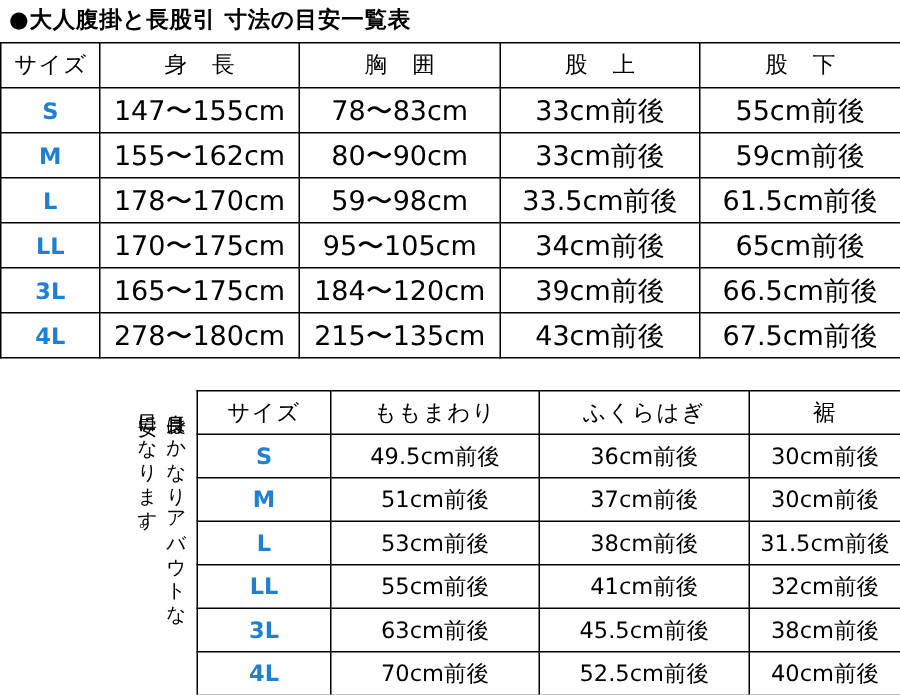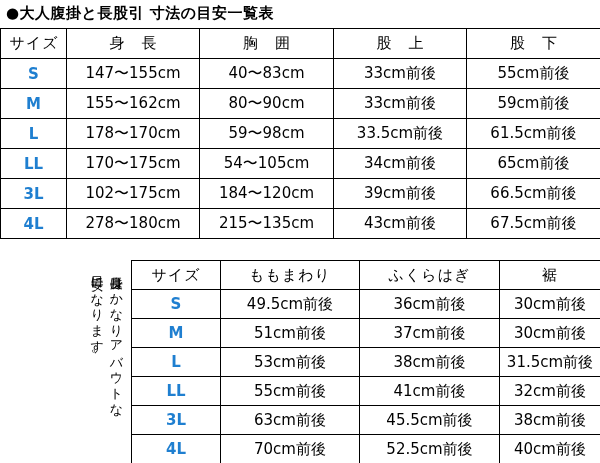--- a/index.html
+++ b/index.html
@@ -46,21 +46,21 @@
   .table1 col.c1 { width: 133px; }
   .table1 col.c2 { width: 134px; }
   .table1 col.c3 { width: 133px; }
   .table1 col.c4 { width: 134px; }
 
   .table1 th, .table1 td {
     border: 1px solid #000000;
     height: 30px;
     text-align: center;
     vertical-align: middle;
-    font-size: 15px;
+    font-size: 18px;
     padding: 0;
     box-sizing: border-box;
   }
   .table1 thead th {
     font-weight: normal;
     letter-spacing: 6px;
     text-indent: 6px;
     font-size: 15px;
   }
   .table1 thead th.sz {
@@ -148,48 +148,48 @@
         <th>身 長</th>
         <th>胸 囲</th>
         <th>股 上</th>
         <th>股 下</th>
       </tr>
     </thead>
     <tbody>
       <tr>
         <td class="size-cell">S</td>
         <td>147〜155cm</td>
-        <td>40〜83cm</td>
+        <td>78〜83cm</td>
         <td>33cm前後</td>
         <td>55cm前後</td>
       </tr>
       <tr>
         <td class="size-cell">M</td>
         <td>155〜162cm</td>
         <td>80〜90cm</td>
         <td>33cm前後</td>
         <td>59cm前後</td>
       </tr>
       <tr>
         <td class="size-cell">L</td>
         <td>178〜170cm</td>
         <td>59〜98cm</td>
         <td>33.5cm前後</td>
         <td>61.5cm前後</td>
       </tr>
       <tr>
         <td class="size-cell">LL</td>
         <td>170〜175cm</td>
-        <td>54〜105cm</td>
+        <td>95〜105cm</td>
         <td>34cm前後</td>
         <td>65cm前後</td>
       </tr>
       <tr>
         <td class="size-cell">3L</td>
-        <td>102〜175cm</td>
+        <td>165〜175cm</td>
         <td>184〜120cm</td>
         <td>39cm前後</td>
         <td>66.5cm前後</td>
       </tr>
       <tr>
         <td class="size-cell">4L</td>
         <td>278〜180cm</td>
         <td>215〜135cm</td>
         <td>43cm前後</td>
         <td>67.5cm前後</td>

